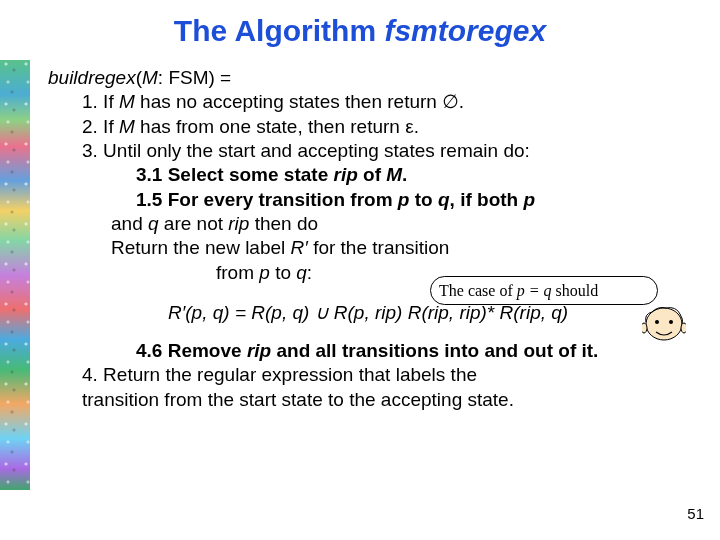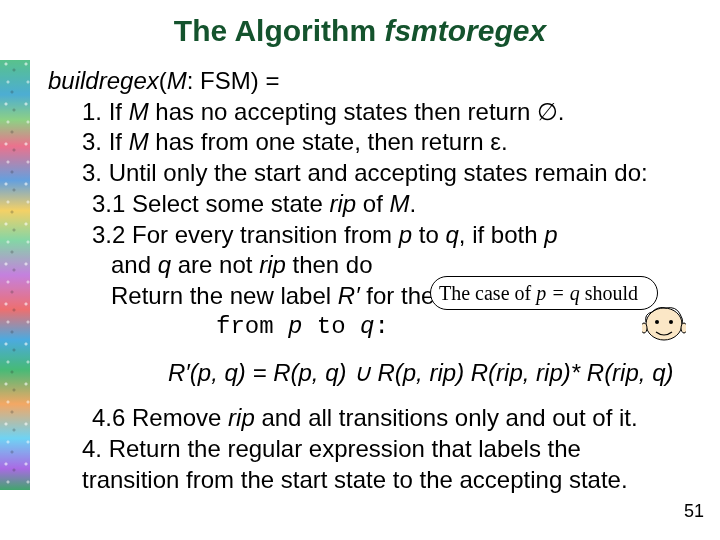--- a/index.html
+++ b/index.html
@@ -34,69 +34,69 @@
       radial-gradient(circle at 40% 55%, rgba(255,255,255,.5) 1px, transparent 2px),
       radial-gradient(circle at 60% 80%, rgba(0,0,0,.25) 1px, transparent 2px);
     background-size: 20px 40px;
   }
   .title {
     text-align: center;
     font-size: 30px;
     font-weight: bold;
     padding-top: 14px;
     padding-bottom: 10px;
-    color: #14532d;
+    color: #1d4ed8;
   }
   .title .algo { font-style: italic; }
   .content {
     position: absolute;
     left: 48px;
     top: 66px;
     width: 640px;
-    font-size: 24px;
+    font-size: 19px;
     line-height: 1.28;
     color: #000;
   }
   .sig { font-style: italic; }
   .step { margin-left: 34px; }
-  .sub { margin-left: 44px; }
+  .sub { margin-left: 88px; font-weight: bold; }
   .sub2 { margin-left: 63px; }
-  .sub3 { margin-left: 168px; font-family: Liberation Mono, monospace; }
+  .sub3 { margin-left: 168px; }
   .it  { font-style: italic; }
   .formula {
     margin-left: 120px;
     font-style: italic;
     margin-top: 8px;
     margin-bottom: 6px;
   }
   .note {
     position: absolute;
     left: 430px;
     top: 276px;
     width: 210px;
     border: 1px solid #000;
     border-radius: 18px;
     background: #fff;
     font-family: "Times New Roman", Times, serif;
-    font-size: 20px;
+    font-size: 16px;
     padding: 4px 8px;
     line-height: 1.2;
   }
   .face {
     position: absolute;
     left: 642px;
     top: 302px;
     width: 44px;
     height: 44px;
   }
   .pagenum {
     position: absolute;
     right: 16px;
     bottom: 18px;
-    font-size: 18px;
+    font-size: 15px;
     color: #000;
   }
   .gap { height: 8px; }
 </style>
 </head>
 <body>
 
 <div class="sidebar"></div>
 
 <div class="title">
@@ -107,33 +107,33 @@
 
   <div>
     <span class="sig">buildregex</span><span>(</span><span class="it">M</span><span>: </span><span>FSM</span><span>)</span><span> = </span>
   </div>
 
   <div class="step">
     <span>1. If </span><span class="it">M</span><span> has no accepting states then return </span><span>∅</span><span>.</span>
   </div>
 
   <div class="step">
-    <span>3. If </span><span class="it">M</span><span> has from one state, then return </span><span>ε</span><span>.</span>
+    <span>2. If </span><span class="it">M</span><span> has from one state, then return </span><span>ε</span><span>.</span>
   </div>
 
   <div class="step">
     <span>3. Until only the start and accepting states remain do:</span>
   </div>
 
   <div class="sub">
     <span>3.1 Select some state </span><span class="it">rip</span><span> of </span><span class="it">M</span><span>.</span>
   </div>
 
   <div class="sub">
-    <span>3.2 For every transition from </span><span class="it">p</span><span> to </span><span class="it">q</span><span>, if both </span><span class="it">p</span>
+    <span>1.5 For every transition from </span><span class="it">p</span><span> to </span><span class="it">q</span><span>, if both </span><span class="it">p</span>
   </div>
   <div class="sub2">
     <span>and </span><span class="it">q</span><span> are not </span><span class="it">rip</span><span> then do</span>
   </div>
 
   <div class="sub2">
     <span>Return the new label </span><span class="it">R′</span><span> for the transition</span>
   </div>
   <div class="sub3">
     <span>from </span><span class="it">p</span><span> to </span><span class="it">q</span><span>:</span>
@@ -141,21 +141,21 @@
 
   <div class="gap"></div>
 
   <div class="formula">
     <span>R′(p, q) = R(p, q) ∪ R(p, rip) R(rip, rip)* R(rip, q)</span>
   </div>
 
   <div class="gap"></div>
 
   <div class="sub">
-    <span>4.6 Remove </span><span class="it">rip</span><span> and all transitions only and out of it.</span>
+    <span>4.6 Remove </span><span class="it">rip</span><span> and all transitions into and out of it.</span>
   </div>
 
   <div class="step">
     <span>4. Return the regular expression that labels the</span>
   </div>
   <div class="step">
     <span>transition from the start state to the accepting state.</span>
   </div>
 
 </div>

